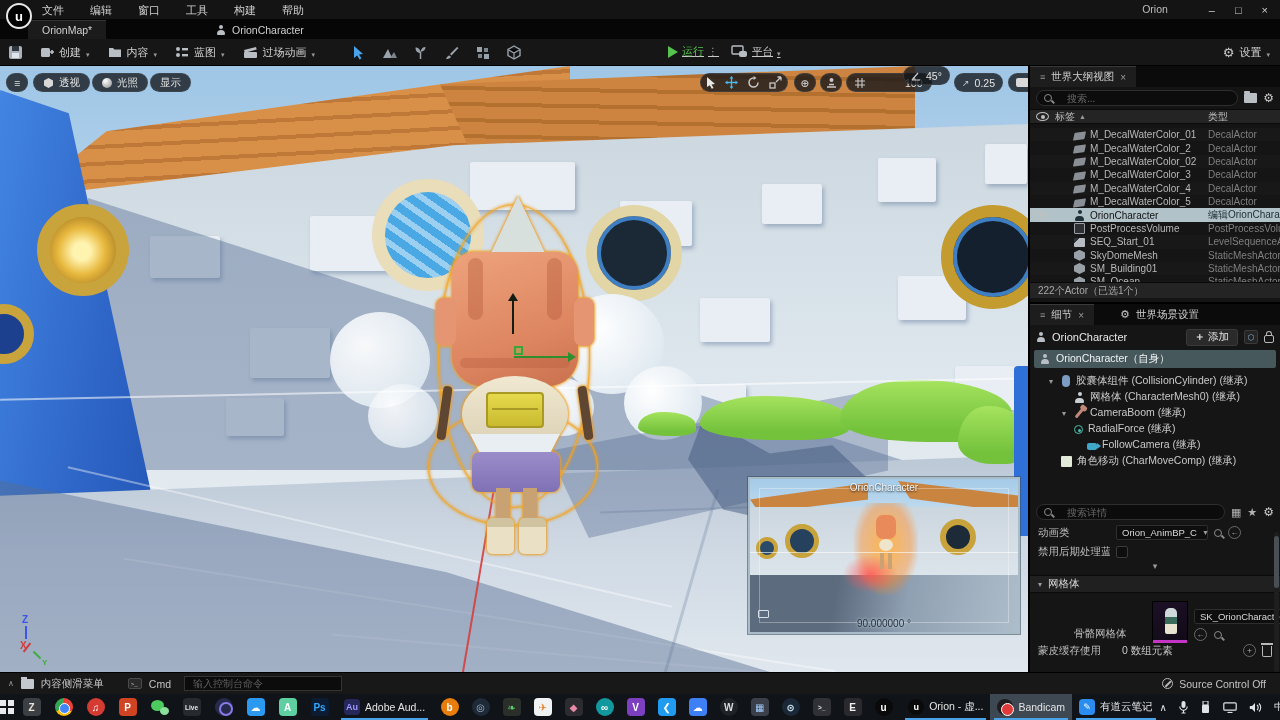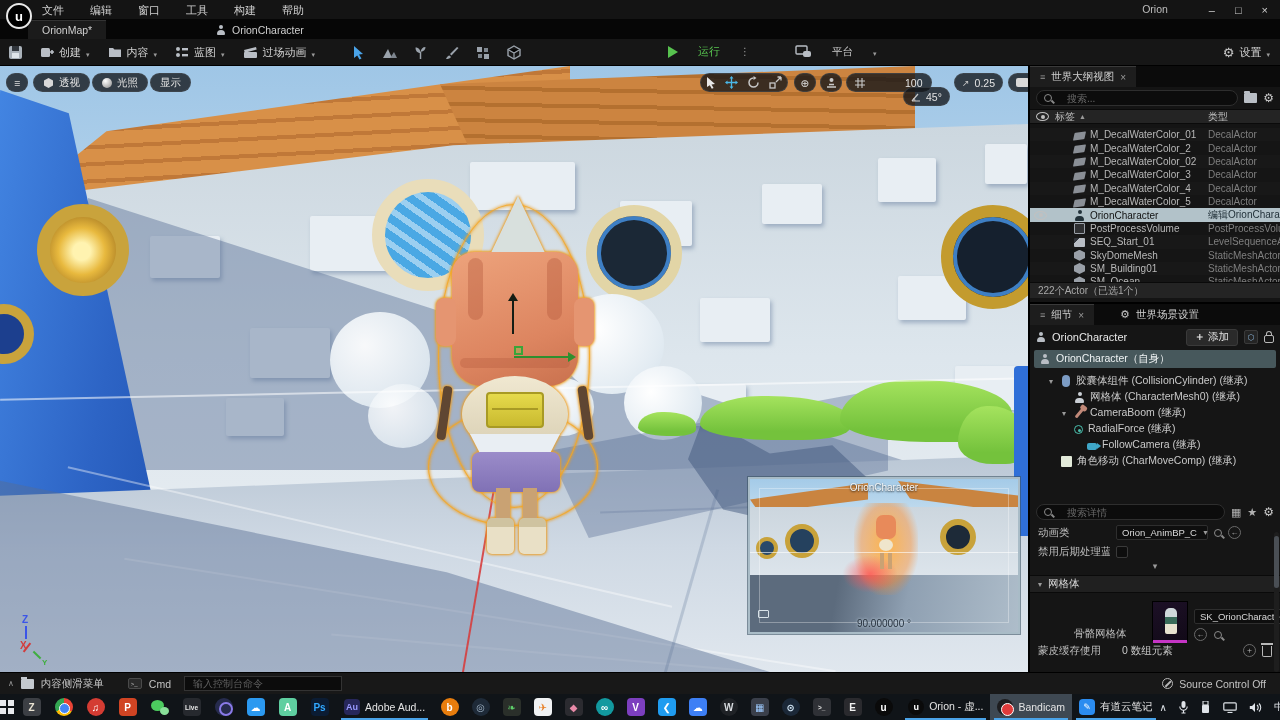--- a/index.html
+++ b/index.html
@@ -25,21 +25,21 @@
 
   
   .toolbar{position:absolute;left:0;top:39px;width:1280px;height:27px;background:#161616;border-bottom:1px solid #000;display:flex;align-items:center;}
   .tb-btn{display:flex;align-items:center;gap:5px;color:#d3d3d3;font-size:11px;padding:0 9px;height:27px;position:relative;}
   .tb-btn .dd{font-size:7px;color:#9a9a9a;margin-top:6px;}
   .floppy{width:13px;height:13px;background:#aab2ba;border-radius:2px;position:relative;}
   .floppy::before{content:"";position:absolute;left:3px;top:0;width:7px;height:5px;background:#30353b;}
   .floppy::after{content:"";position:absolute;left:3px;bottom:1px;width:7px;height:5px;background:#dfe5ea;}
   .mode-group{position:absolute;left:350px;top:0;height:27px;display:flex;align-items:center;gap:14px;}
   .mode-ic{width:17px;height:17px;display:flex;align-items:center;justify-content:center;}
-  .play-group{position:absolute;left:668px;top:0;height:25px;display:flex;align-items:center;gap:20px;}
+  .play-group{position:absolute;left:668px;top:0;height:25px;display:flex;align-items:center;gap:4px;text-decoration:underline;}
   .play-tri{width:0;height:0;border-left:10px solid #57c24f;border-top:6px solid transparent;border-bottom:6px solid transparent;}
   .play-label{color:#57c24f;font-size:11px;}
   .vdots{color:#9a9a9a;letter-spacing:1px;font-size:10px;}
   .settings-group{position:absolute;right:10px;top:0;height:27px;display:flex;align-items:center;gap:5px;color:#d3d3d3;font-size:11px;}
   .gear{color:#c9c9c9;font-size:13px;}
 
   
   .main{position:absolute;left:0;top:66px;width:1280px;height:606px;display:flex;}
   #viewport{position:relative;width:1028px;height:606px;overflow:hidden;background:linear-gradient(180deg,#9fc6e6 0%,#c3dcf0 45%,#d8e8f4 100%);}
   .rightpanel{position:relative;width:252px;height:606px;background:#141414;border-left:2px solid #000;}
@@ -497,21 +497,21 @@
             <circle cx="5.5" cy="3" r="2" fill="#c8c8c8"></circle>
             <path d="M1 10h9M3 7.5h5" stroke="#c8c8c8" stroke-width="1.3"></path>
           </svg>
       </div>
       <div class="vp-pill" style="left:846px;top:7px;padding:0 8px;gap:40px;">
         <svg width="10" height="10" viewBox="0 0 10 10">
             <path d="M0 3h10M0 7h10M3 0v10M7 0v10" stroke="#c8c8c8" stroke-width="1.1"></path>
           </svg>
         <span>100</span>
       </div>
-      <div class="vp-pill" style="left:903px;top:21px;padding:0 7px;">
+      <div class="vp-pill" style="left:903px;top:0;padding:0 7px;">
         <svg width="10" height="10" viewBox="0 0 10 10">
             <path d="M1 9h8M1 9L7 2" stroke="#c8c8c8" stroke-width="1.2" fill="none"></path>
             <path d="M4 9a4 4 0 0 0-1.5-3" stroke="#c8c8c8" stroke-width="1" fill="none"></path>
           </svg>
         <span>45°</span>
       </div>
       <div class="vp-pill" style="left:954px;top:7px;padding:0 7px;">
         <span style="font-size:9px;color:#c8c8c8;">↗</span>
         <span>0.25</span>
       </div>

